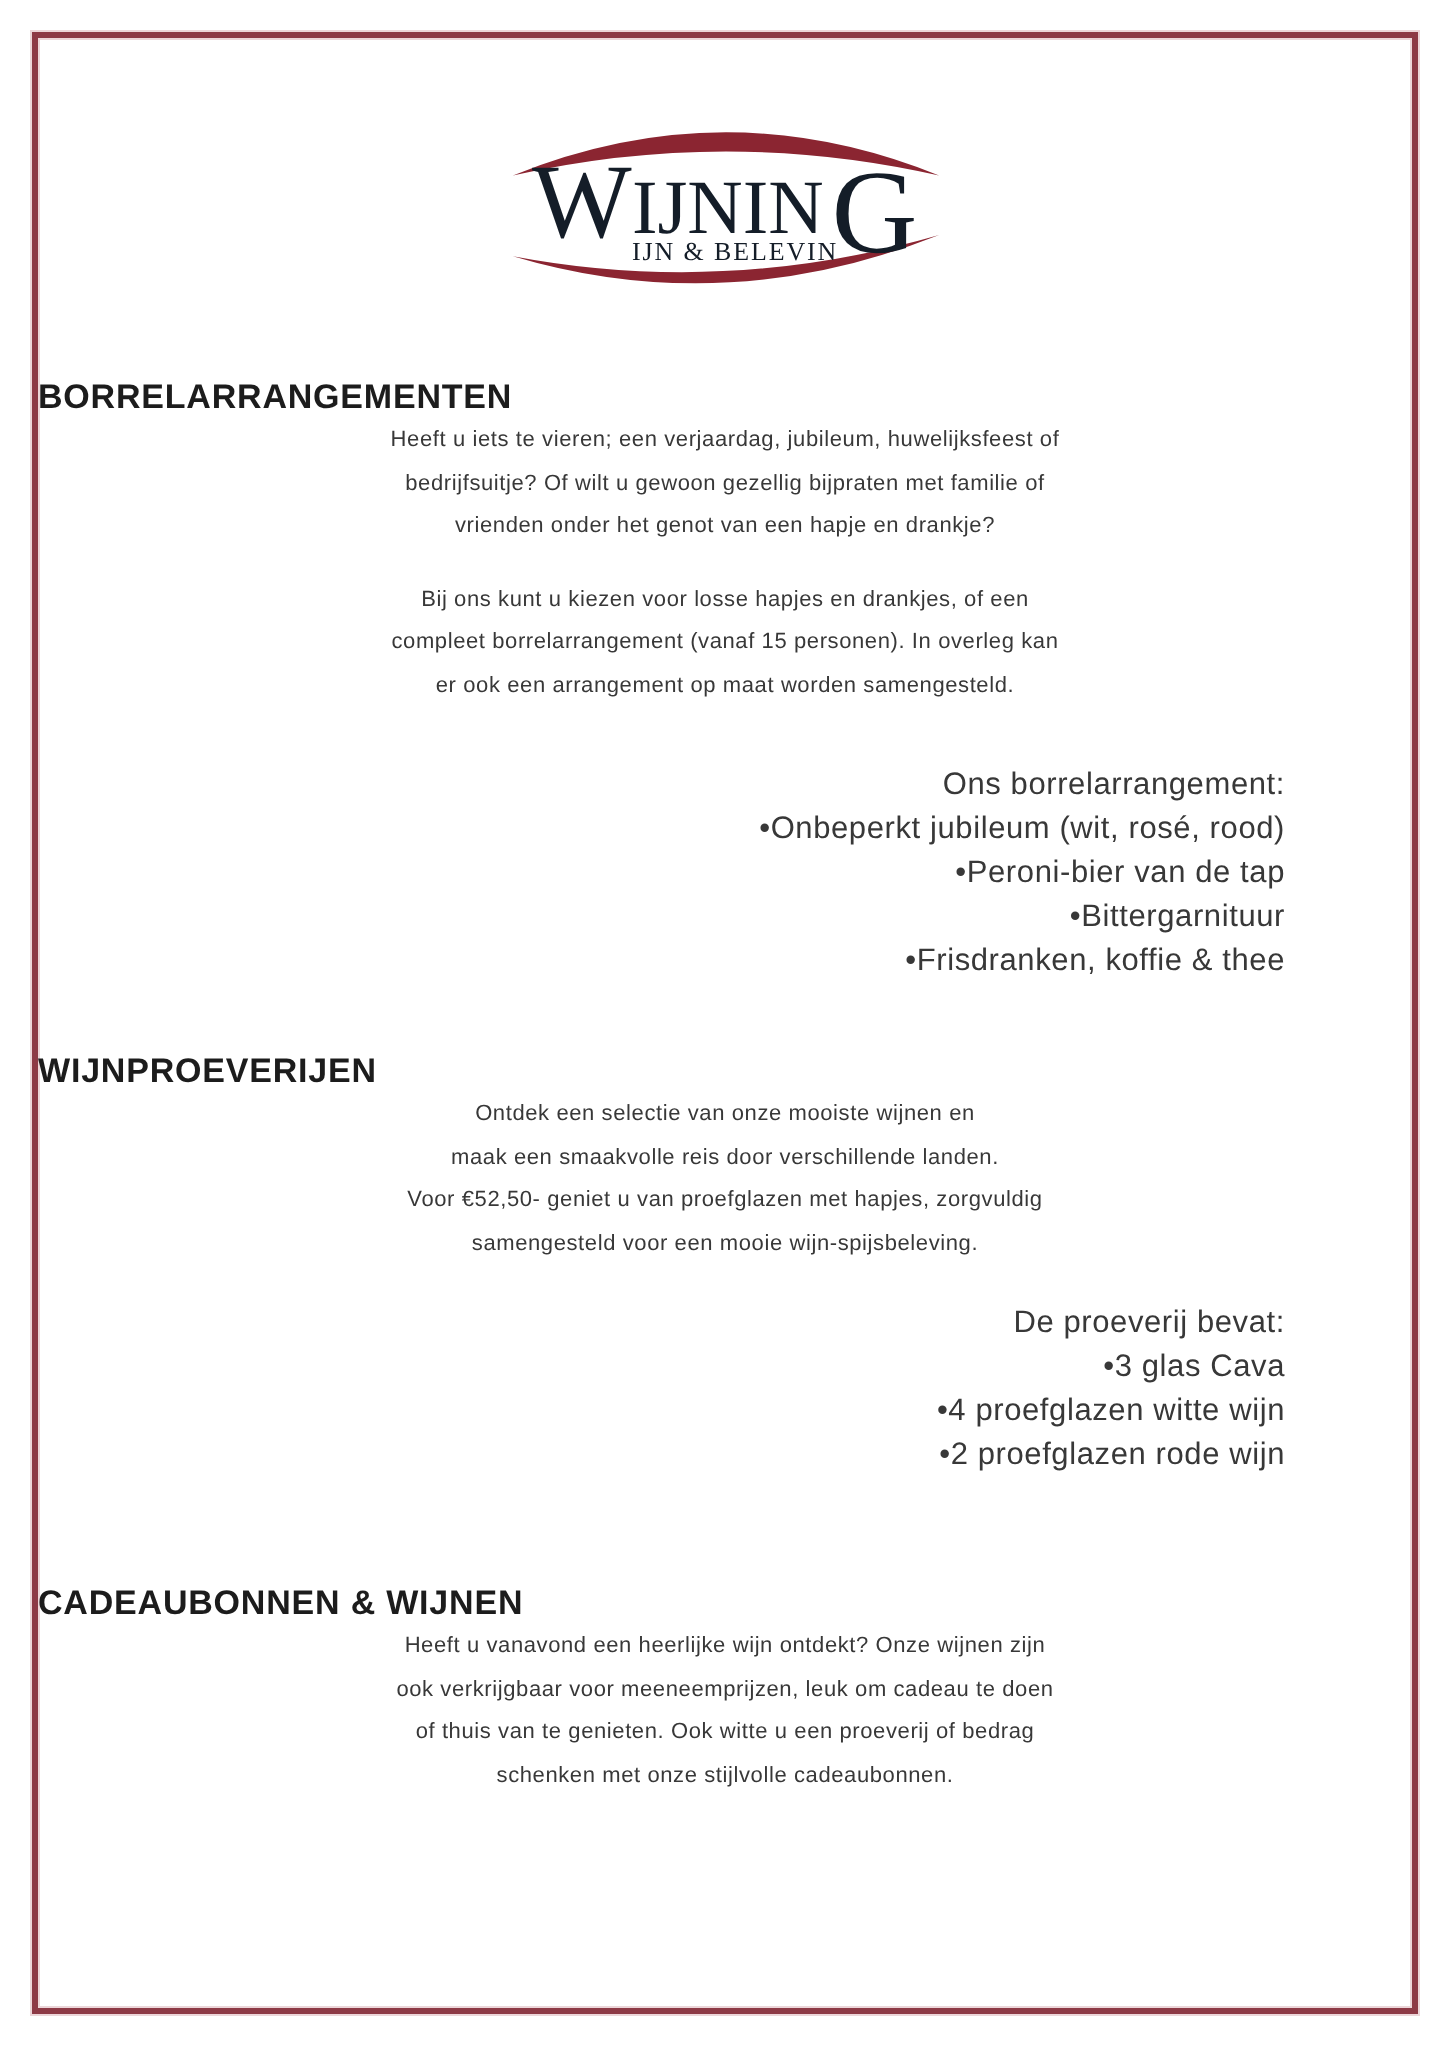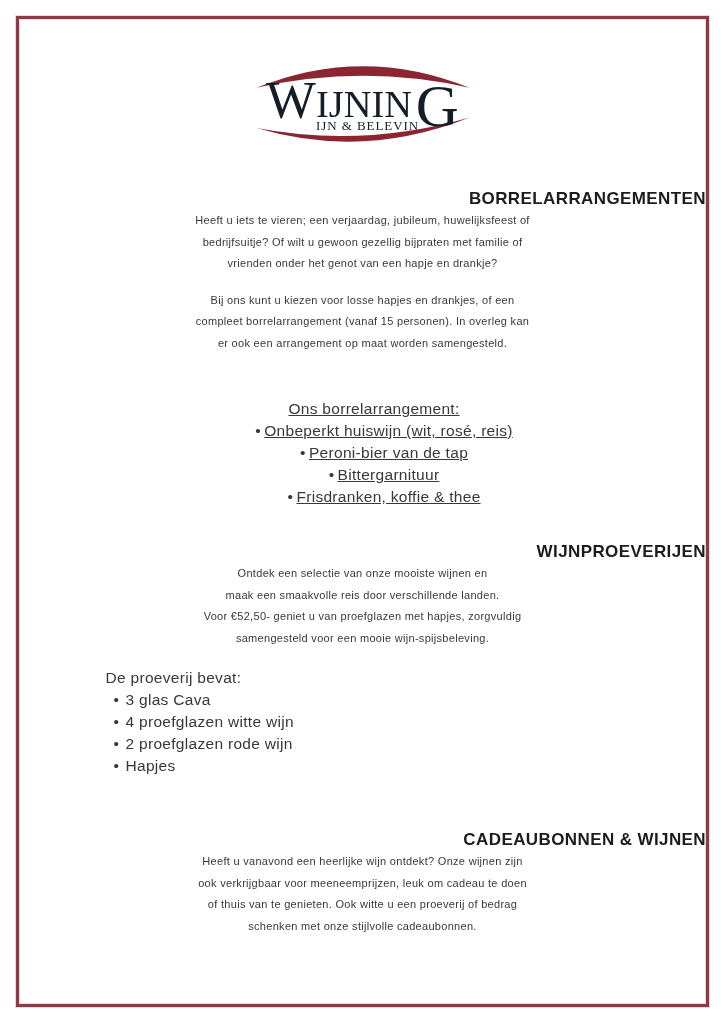--- a/index.html
+++ b/index.html
@@ -31,61 +31,60 @@
   .logo-wrap svg { display: block; width: 230px; height: 96px; }
   .logo-big { font-family: "Liberation Serif", serif; }
   .logo-sub { font-family: "Liberation Serif", serif; letter-spacing: 1px; }
   .section { text-align: center; }
   h2 {
     font-size: 17px;
     line-height: 18px;
     font-weight: bold;
     letter-spacing: 0.4px;
     color: #1c1c1c;
-    text-align: right;
+    text-align: left;
   }
   .sec-borrel  { margin-top: 36px; }
   .sec-wijn    { margin-top: 35px; }
   .sec-cadeau  { margin-top: 54px; }
   .para {
     white-space: pre-line;
     font-size: 11px;
     line-height: 21.5px;
     letter-spacing: 0.3px;
     text-align: center;
     margin-top: 2px;
   }
   .para + .para { margin-top: 15px; }
   .columns {
     display: flex;
     width: 560px;
-    margin: 44px auto 0;
-    text-align: center;
+    margin: 28px auto 0;
+    text-align: right;
     font-size: 15.5px;
     line-height: 22px;
     letter-spacing: 0.3px;
-    text-decoration: underline;
   }
   .col-left { flex: 1; padding-left: 23px; }
   .col-right { width: 212px; }
   .list-label { font-size: 15.5px; }
   ul { list-style: none; }
   li::before {
     content: "\2022";
     display: inline-block;
     width: 12px;
     margin-left: -12px;
     color: #383838;
   }
   .col-left ul  { padding-left: 29px; }
   .col-right ul { padding-left: 30px; }
   .tasting-block {
     width: 560px;
     margin: 18px auto 0;
-    text-align: left;
+    text-align: right;
     font-size: 15.5px;
     line-height: 22px;
     letter-spacing: 0.3px;
     padding-left: 23px;
   }
   .tasting-block ul { padding-left: 20px; }
 </style>
 </head>
 <body>
 
@@ -110,21 +109,21 @@
 bedrijfsuitje? Of wilt u gewoon gezellig bijpraten met familie of
 vrienden onder het genot van een hapje en drankje?</div>
     <div class="para">Bij ons kunt u kiezen voor losse hapjes en drankjes, of een
 compleet borrelarrangement (vanaf 15 personen). In overleg kan
 er ook een arrangement op maat worden samengesteld.</div>
 
     <div class="columns">
       <div class="col-left">
         <div class="list-label">Ons borrelarrangement:</div>
         <ul>
-          <li>Onbeperkt huiswijn (wit, rosé, reis)</li>
+          <li>Onbeperkt jubileum (wit, rosé, rood)</li>
           <li>Peroni-bier van de tap</li>
           <li>Bittergarnituur</li>
           <li>Frisdranken, koffie &amp; thee</li>
         </ul>
       </div>
     </div>
   </div>
 
   <div class="section sec-wijn">
     <h2>WIJNPROEVERIJEN</h2>
@@ -132,21 +131,20 @@
 maak een smaakvolle reis door verschillende landen.
 Voor €52,50- geniet u van proefglazen met hapjes, zorgvuldig
 samengesteld voor een mooie wijn-spijsbeleving.</div>
 
     <div class="tasting-block">
       <div class="list-label">De proeverij bevat:</div>
       <ul>
         <li>3 glas Cava</li>
         <li>4 proefglazen witte wijn</li>
         <li>2 proefglazen rode wijn</li>
-        <li>Hapjes</li>
       </ul>
     </div>
   </div>
 
   <div class="section sec-cadeau">
     <h2>CADEAUBONNEN &amp; WIJNEN</h2>
     <div class="para">Heeft u vanavond een heerlijke wijn ontdekt? Onze wijnen zijn
 ook verkrijgbaar voor meeneemprijzen, leuk om cadeau te doen
 of thuis van te genieten. Ook witte u een proeverij of bedrag
 schenken met onze stijlvolle cadeaubonnen.</div>

